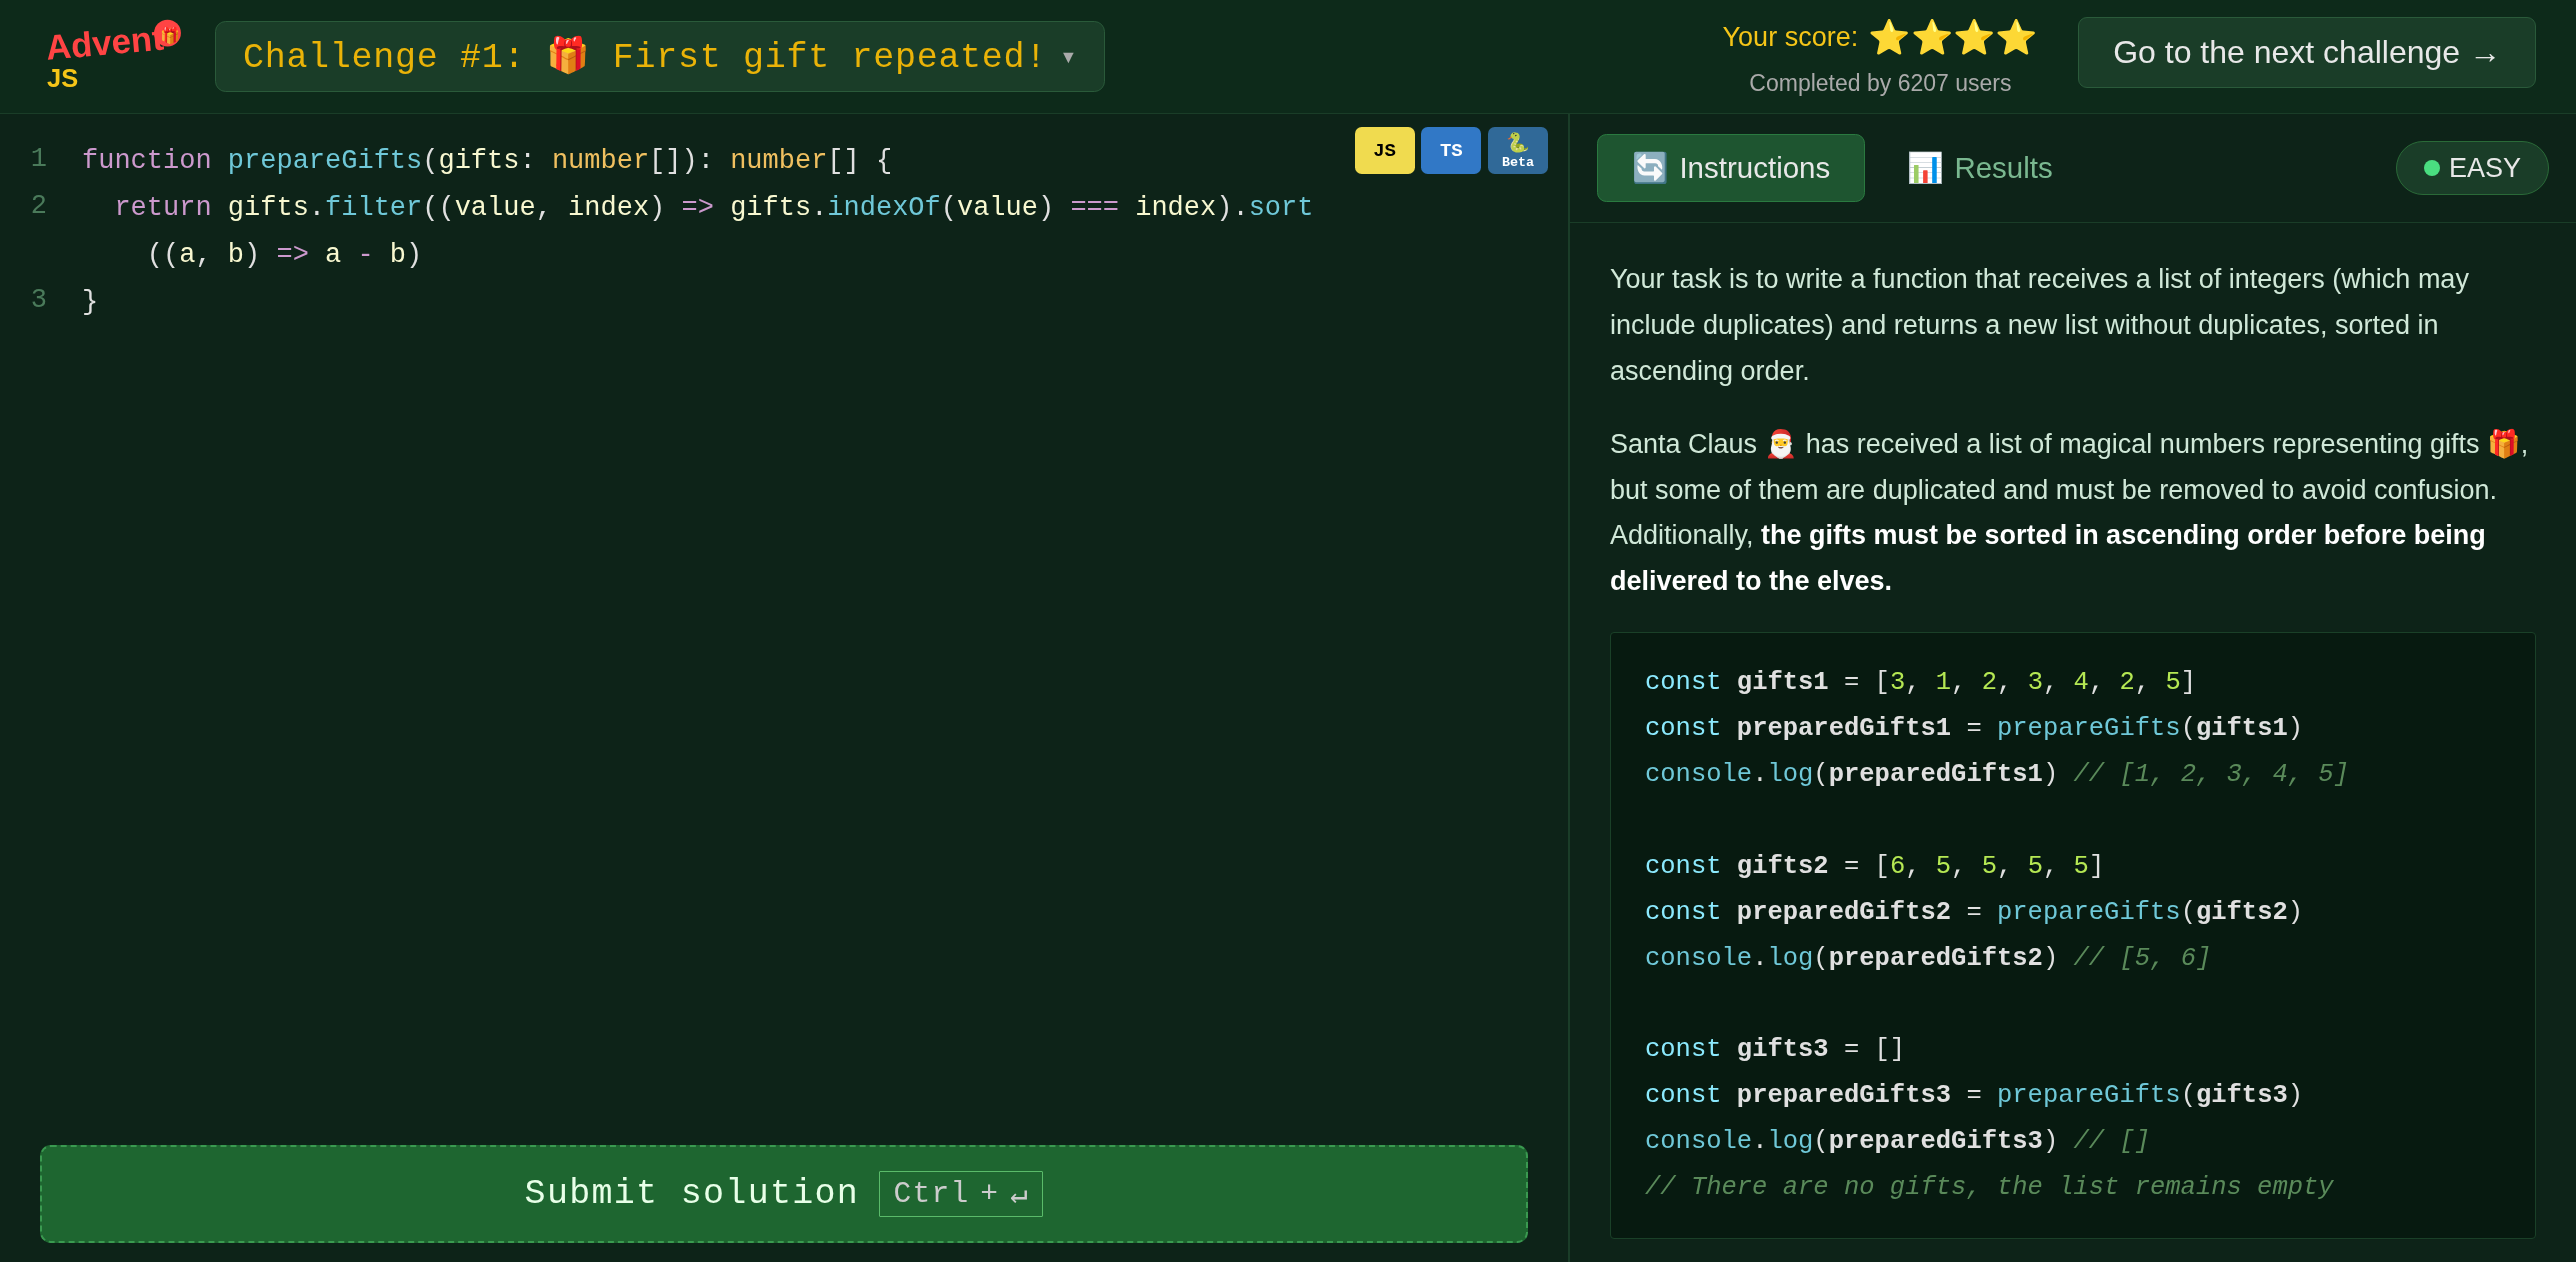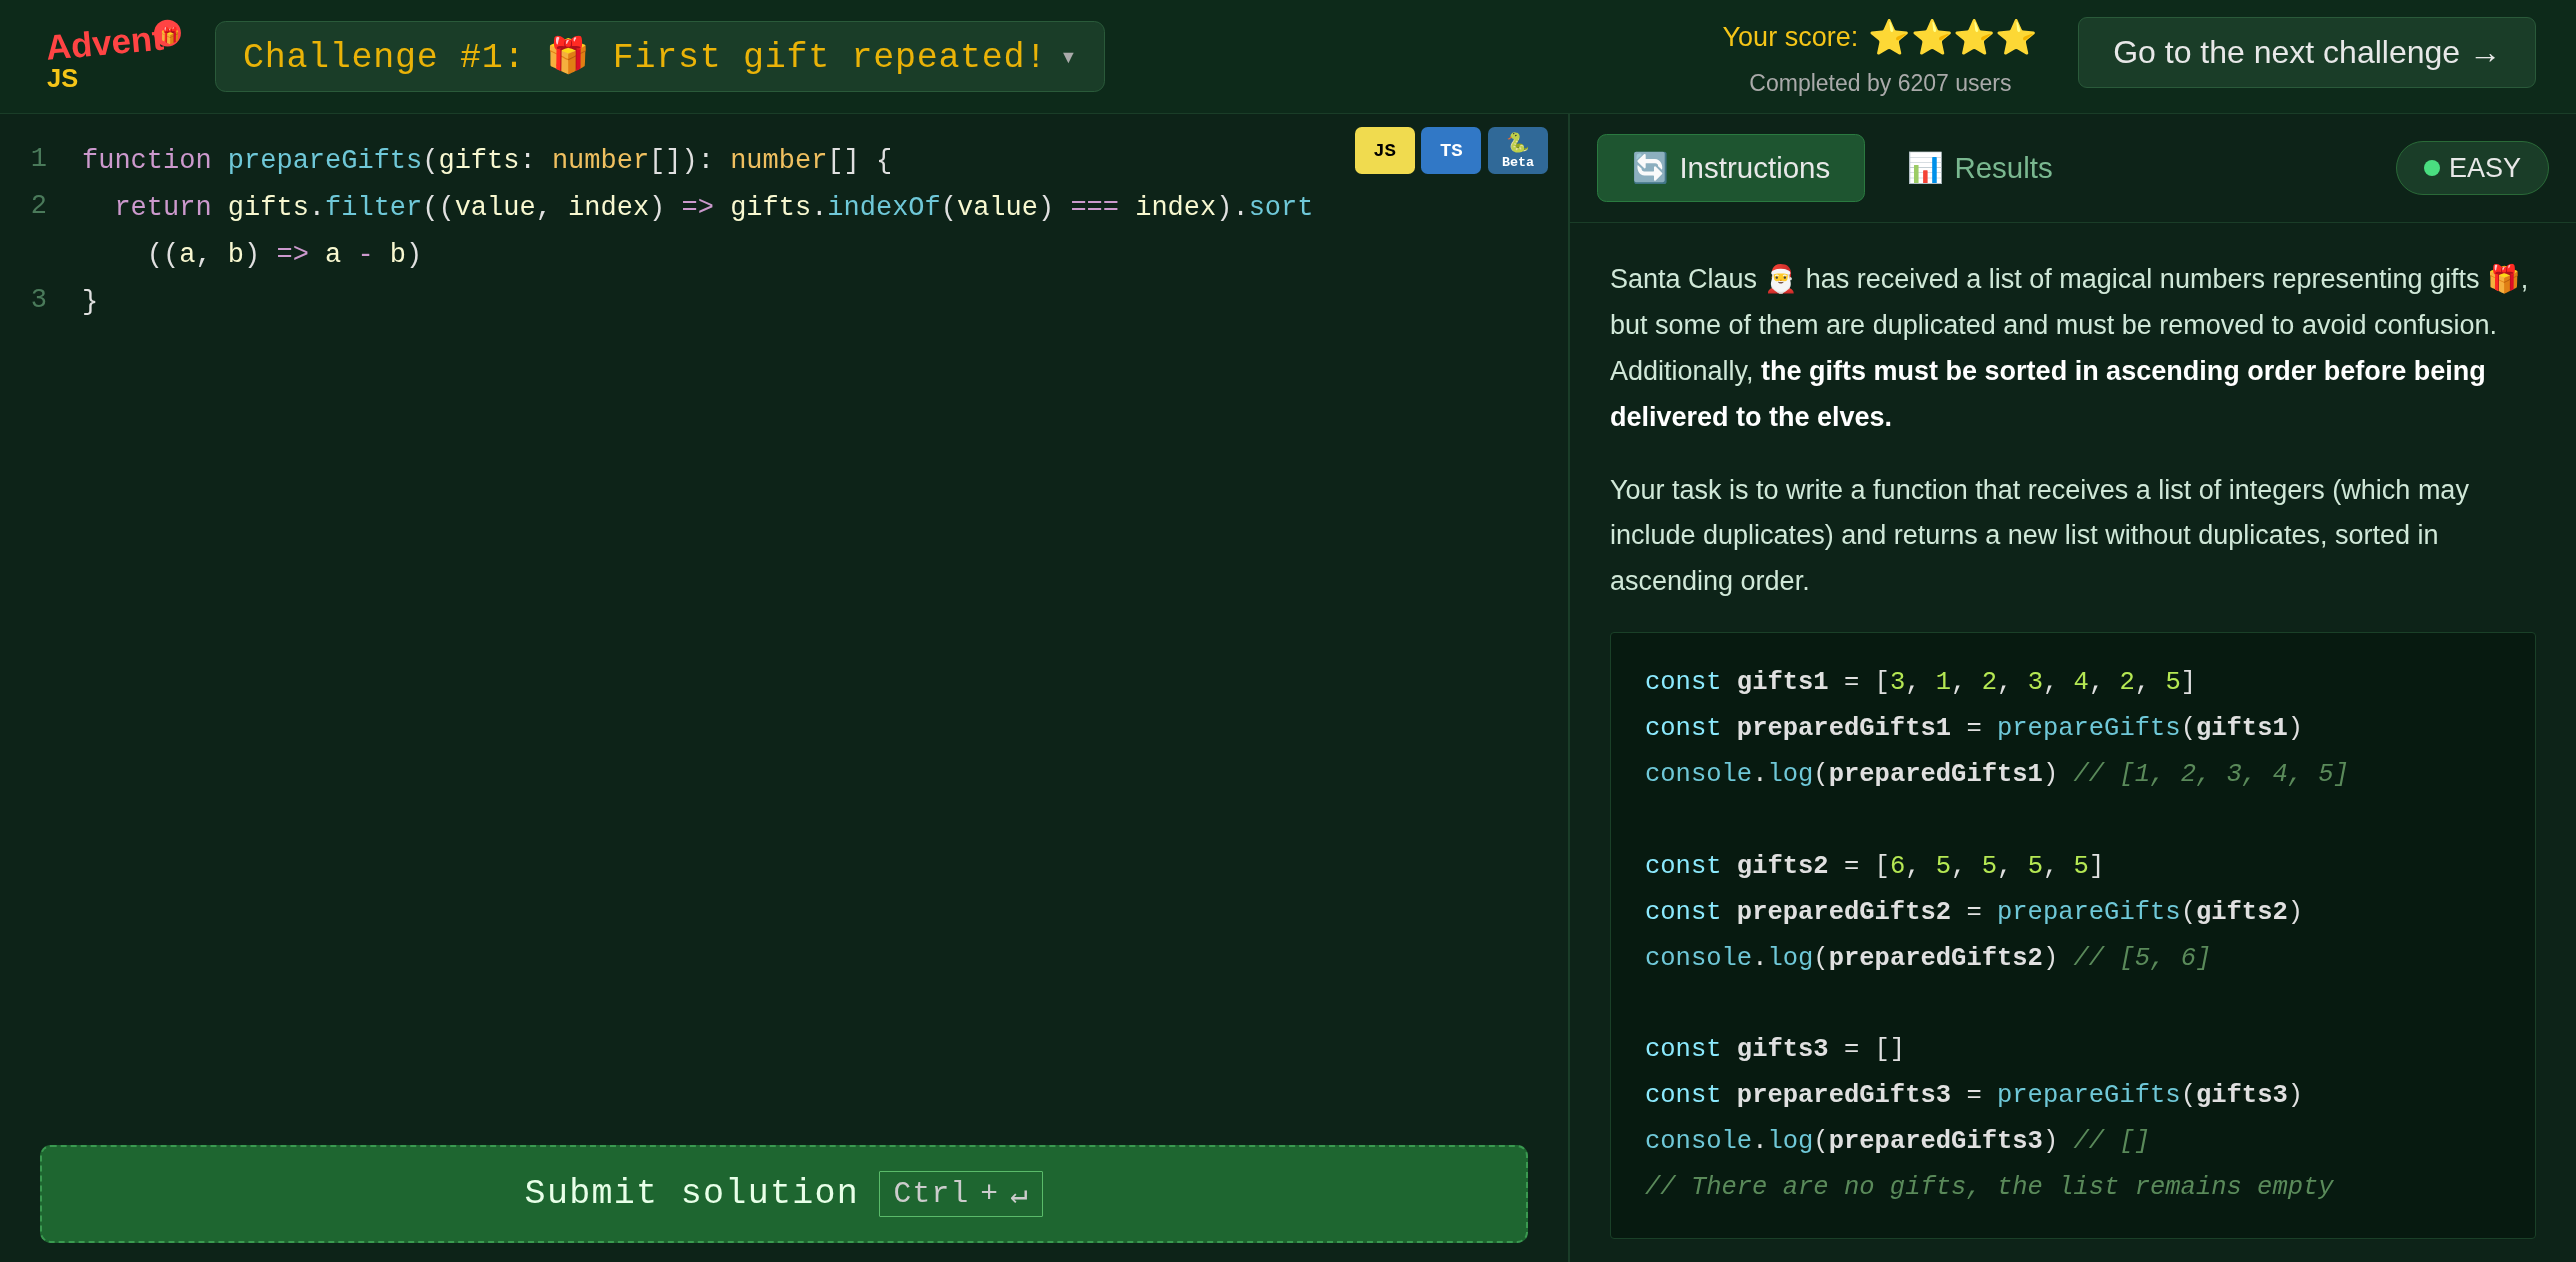--- a/index.html
+++ b/index.html
@@ -373,24 +373,24 @@
         <span>📊</span>
         <span>Results</span>
       </div>
       <div class="difficulty-badge">
         <div class="dot-easy"></div>
         <span>EASY</span>
       </div>
     </div>
 
     <div class="instructions-content">
+      <p>Your task is to write a function that receives a list of integers (which may include duplicates) and returns a new list without duplicates, sorted in ascending order.</p>
       <p>
         Santa Claus 🎅 has received a list of magical numbers representing gifts 🎁, but some of them are duplicated and must be removed to avoid confusion. Additionally, <strong>the gifts must be sorted in ascending order before being delivered to the elves.</strong>
       </p>
-      <p>Your task is to write a function that receives a list of integers (which may include duplicates) and returns a new list without duplicates, sorted in ascending order.</p>
 
       <div class="code-block">
         <span class="code-block-line"><span class="cb-kw">const</span> <span class="cb-bold">gifts1</span> = [<span class="cb-num">3</span>, <span class="cb-num">1</span>, <span class="cb-num">2</span>, <span class="cb-num">3</span>, <span class="cb-num">4</span>, <span class="cb-num">2</span>, <span class="cb-num">5</span>]</span>
         <span class="code-block-line"><span class="cb-kw">const</span> <span class="cb-bold">preparedGifts1</span> = <span class="cb-method">prepareGifts</span>(<span class="cb-bold">gifts1</span>)</span>
         <span class="code-block-line"><span class="cb-method">console</span>.<span class="cb-method">log</span>(<span class="cb-bold">preparedGifts1</span>) <span class="cb-comment">// [1, 2, 3, 4, 5]</span></span>
         <span class="code-block-line">&nbsp;</span>
         <span class="code-block-line"><span class="cb-kw">const</span> <span class="cb-bold">gifts2</span> = [<span class="cb-num">6</span>, <span class="cb-num">5</span>, <span class="cb-num">5</span>, <span class="cb-num">5</span>, <span class="cb-num">5</span>]</span>
         <span class="code-block-line"><span class="cb-kw">const</span> <span class="cb-bold">preparedGifts2</span> = <span class="cb-method">prepareGifts</span>(<span class="cb-bold">gifts2</span>)</span>
         <span class="code-block-line"><span class="cb-method">console</span>.<span class="cb-method">log</span>(<span class="cb-bold">preparedGifts2</span>) <span class="cb-comment">// [5, 6]</span></span>
         <span class="code-block-line">&nbsp;</span>

